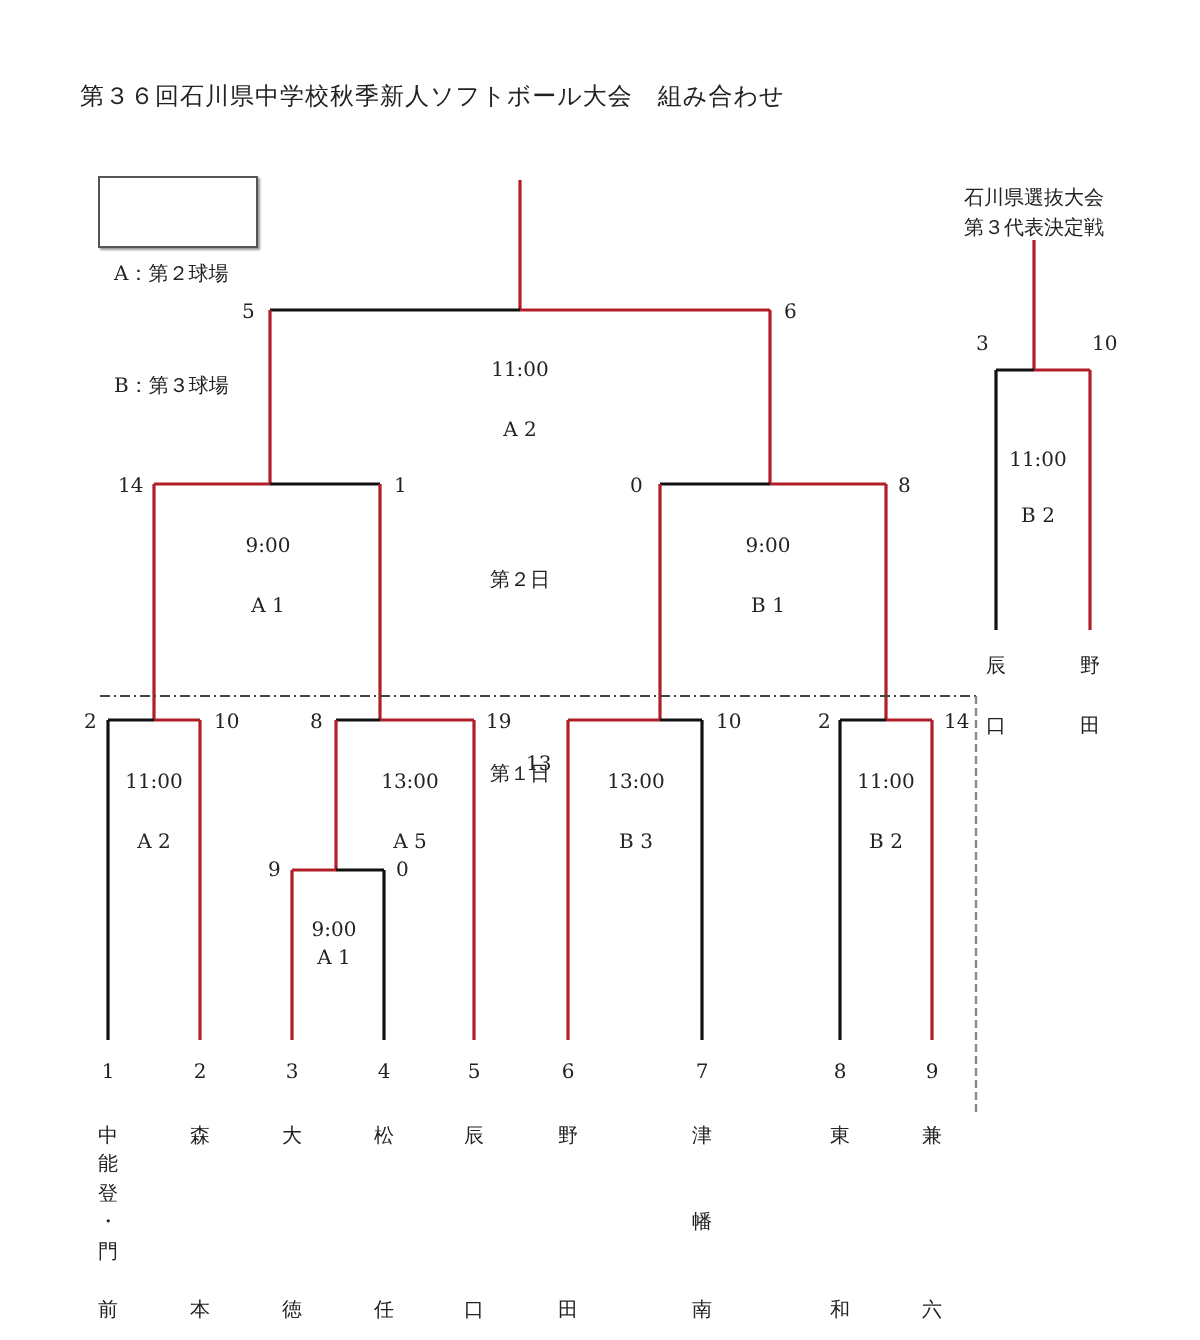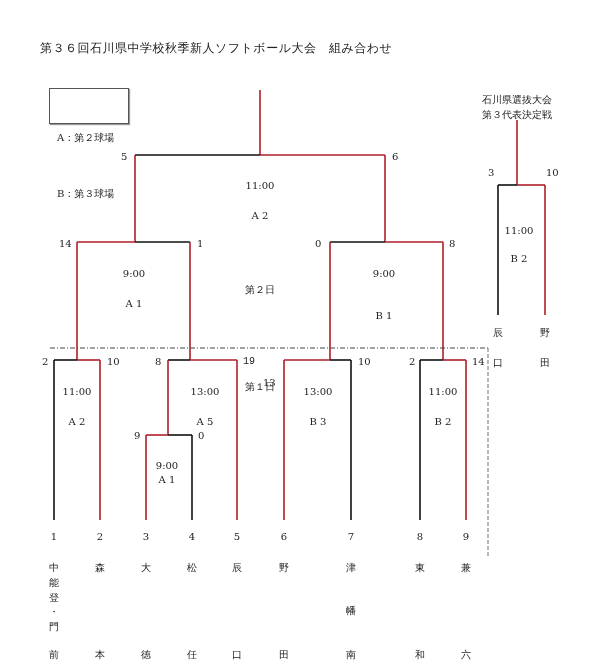--- a/index.html
+++ b/index.html
@@ -94,32 +94,32 @@
 <div class="lbl c" style="left:260px;top:210px;">A 2</div>
 
 <div class="lbl" style="left:59px;top:238px;">14</div>
 <div class="lbl" style="left:197px;top:238px;">1</div>
 <div class="lbl c" style="left:134px;top:268px;">9:00</div>
 <div class="lbl c" style="left:134px;top:298px;">A 1</div>
 
 <div class="lbl" style="left:315px;top:238px;">0</div>
 <div class="lbl" style="left:449px;top:238px;">8</div>
 <div class="lbl c" style="left:384px;top:268px;">9:00</div>
-<div class="lbl c" style="left:384px;top:310px;">B 1</div>
+<div class="lbl c" style="left:384px;top:298px;">B 1</div>
 
 <div class="lbl c" style="left:260px;top:283px;">第２日</div>
 <div class="lbl c" style="left:260px;top:380px;">第１日</div>
 
 <div class="lbl" style="left:42px;top:356px;">2</div>
 <div class="lbl" style="left:107px;top:356px;">10</div>
 <div class="lbl c" style="left:77px;top:386px;">11:00</div>
 <div class="lbl c" style="left:77px;top:416px;">A 2</div>
 
 <div class="lbl" style="left:155px;top:356px;">8</div>
-<div class="lbl" style="left:243px;top:356px;font-family:Liberation Mono, monospace;">19</div>
+<div class="lbl" style="left:243px;top:356px;">19</div>
 <div class="lbl c" style="left:205px;top:386px;">13:00</div>
 <div class="lbl c" style="left:205px;top:416px;">A 5</div>
 
 <div class="lbl" style="left:134px;top:430px;">9</div>
 <div class="lbl" style="left:198px;top:430px;">0</div>
 <div class="lbl c" style="left:167px;top:460px;">9:00</div>
 <div class="lbl c" style="left:167px;top:474px;">A 1</div>
 
 <div class="lbl" style="left:263px;top:377px;">13</div>
 <div class="lbl" style="left:358px;top:356px;">10</div>

